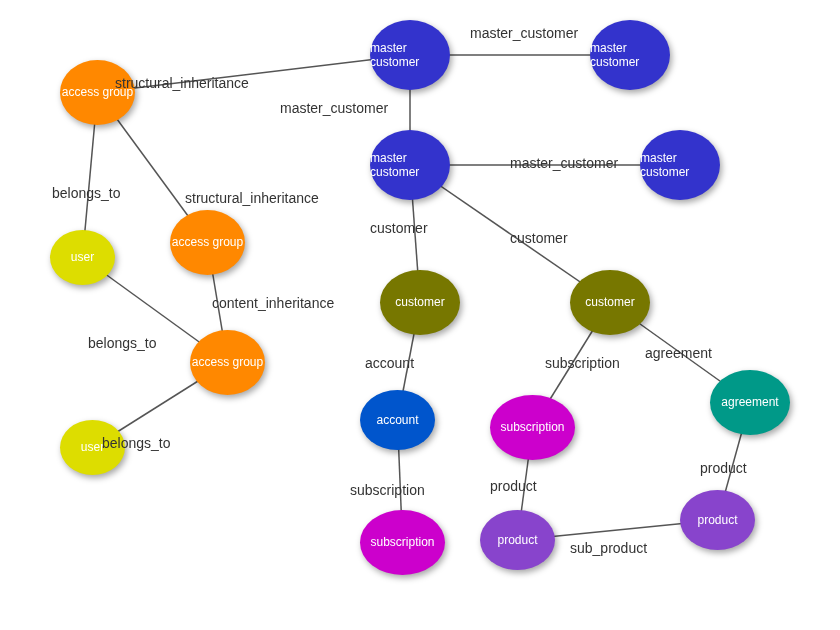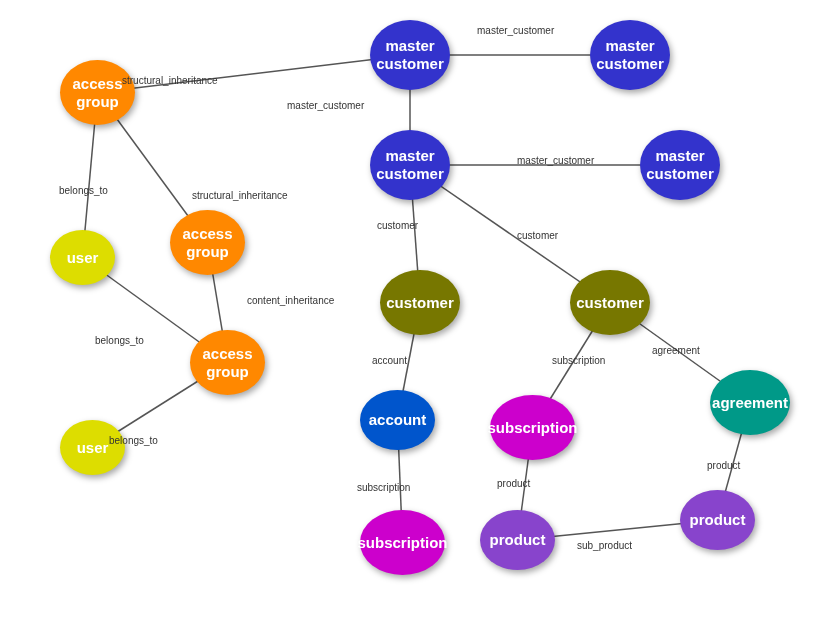--- a/index.html
+++ b/index.html
@@ -23,34 +23,33 @@
       width: 840px;
       height: 630px;
       pointer-events: none;
     }
     .node {
       position: absolute;
       border-radius: 50%;
       display: flex;
       align-items: center;
       justify-content: center;
-      text-align: center;
+      text-align: left;
       color: white;
-      font-size: 15px;
-      font-weight: bold;
+      font-size: 12px;
+      font-weight: normal;
       line-height: 1.2;
       cursor: default;
     }
     .edge-label {
       position: absolute;
-      font-size: 10px;
+      font-size: 14px;
       color: #333;
       white-space: nowrap;
       pointer-events: none;
-      margin-left: 7px;
     }
   </style>
 </head>
 <body>
 
 <div class="diagram-container">
   <svg class="connections" id="svg-layer">
       <defs>
         <marker id="arrow" markerWidth="8" markerHeight="8" refX="6" refY="3" orient="auto">
   <path d="M0,0 L0,6 L8,3 z" fill="#555"></path>
@@ -101,21 +100,21 @@
       <div class="node" style="left: 680px; top: 490px; width: 75px; height: 60px; background-color: rgb(136, 68, 204); box-shadow: rgba(0, 0, 0, 0.35) 2px 3px 6px;">product</div>
       <div class="node" style="left: 710px; top: 370px; width: 80px; height: 65px; background-color: rgb(0, 153, 136); box-shadow: rgba(0, 0, 0, 0.35) 2px 3px 6px;">agreement</div>
       <div class="edge-label" style="left: 470px; top: 25px;">master_customer</div>
       <div class="edge-label" style="left: 280px; top: 100px;">master_customer</div>
       <div class="edge-label" style="left: 510px; top: 155px;">master_customer</div>
       <div class="edge-label" style="left: 115px; top: 75px;">structural_inheritance</div>
       <div class="edge-label" style="left: 185px; top: 190px;">structural_inheritance</div>
       <div class="edge-label" style="left: 52px; top: 185px;">belongs_to</div>
       <div class="edge-label" style="left: 88px; top: 335px;">belongs_to</div>
       <div class="edge-label" style="left: 102px; top: 435px;">belongs_to</div>
-      <div class="edge-label" style="left: 240px; top: 295px;">content_inheritance</div>
+      <div class="edge-label" style="left: 212px; top: 295px;">content_inheritance</div>
       <div class="edge-label" style="left: 370px; top: 220px;">customer</div>
       <div class="edge-label" style="left: 510px; top: 230px;">customer</div>
       <div class="edge-label" style="left: 365px; top: 355px;">account</div>
       <div class="edge-label" style="left: 545px; top: 355px;">subscription</div>
       <div class="edge-label" style="left: 645px; top: 345px;">agreement</div>
       <div class="edge-label" style="left: 350px; top: 482px;">subscription</div>
       <div class="edge-label" style="left: 490px; top: 478px;">product</div>
       <div class="edge-label" style="left: 700px; top: 460px;">product</div>
       <div class="edge-label" style="left: 570px; top: 540px; text-align: right;">sub_product</div>
     </div>

